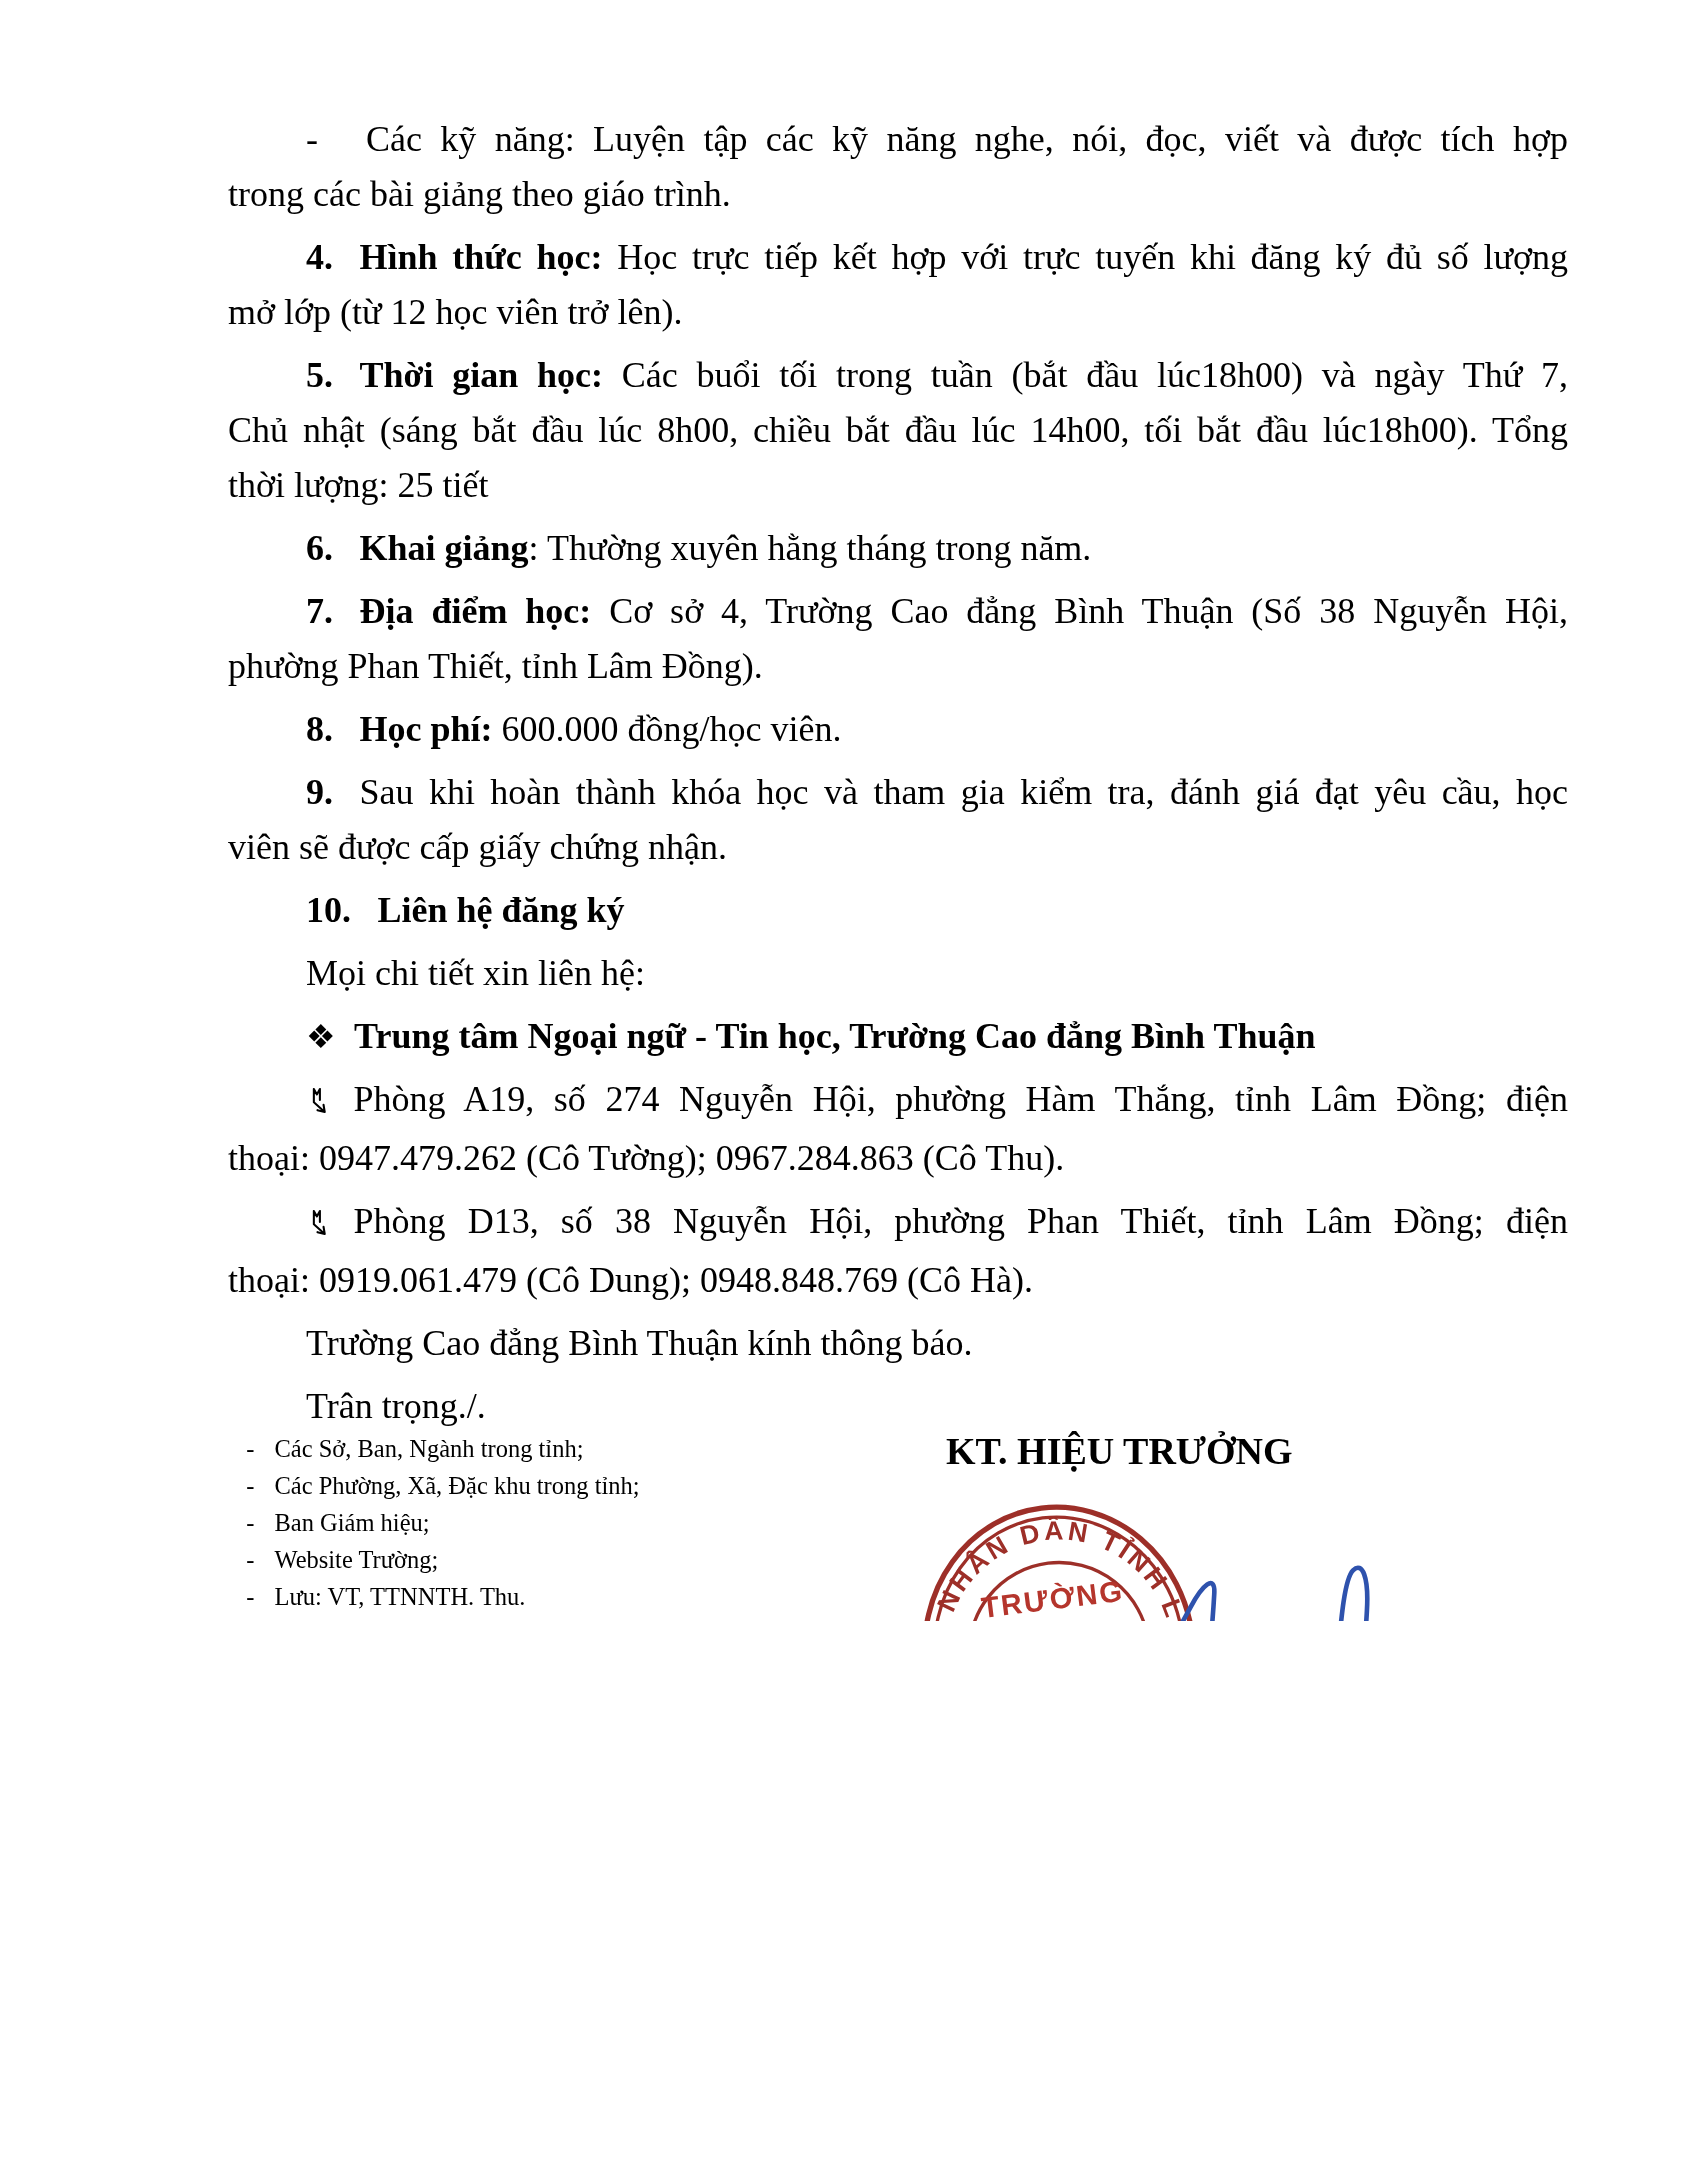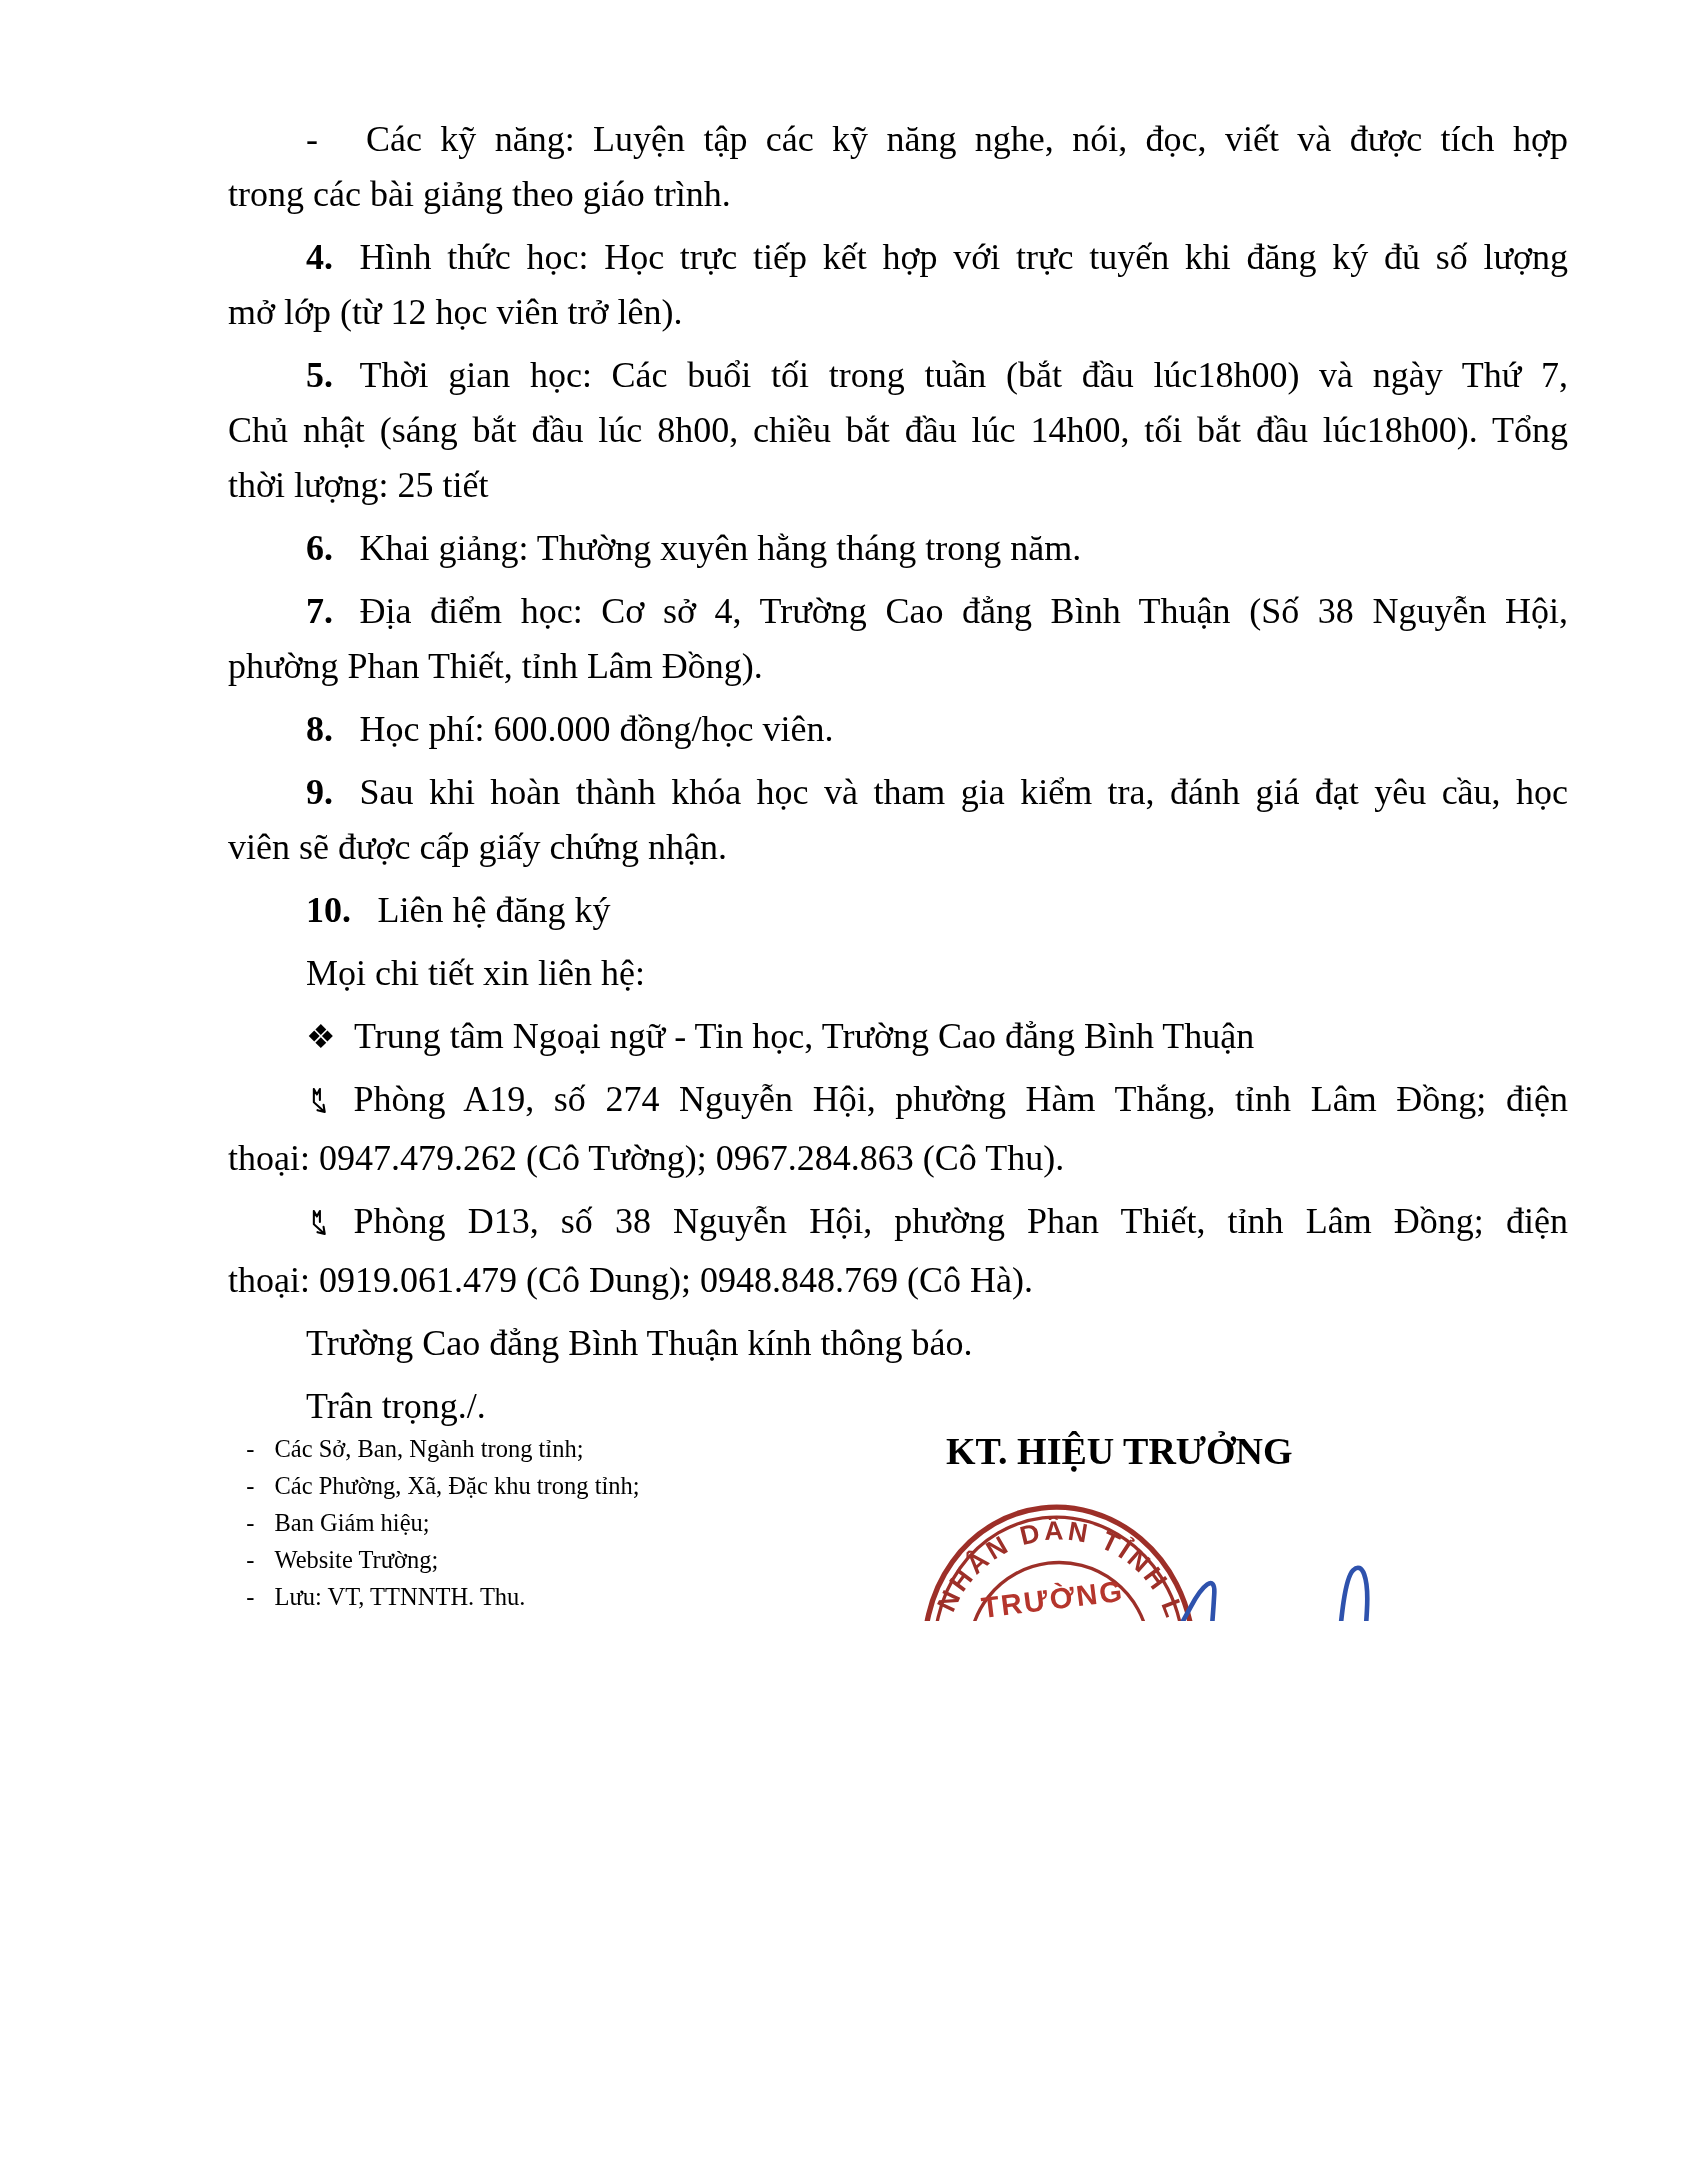--- a/index.html
+++ b/index.html
@@ -3,21 +3,21 @@
 <meta charset="utf-8">
 <style>
   html,body{margin:0;padding:0;background:#ffffff;}
   .page{position:relative;width:1687px;height:1621px;background:#ffffff;overflow:hidden;
         font-family:"Liberation Serif","DejaVu Serif",serif;color:#000;}
   .doc-body{position:absolute;left:228px;top:112px;width:1340px;font-size:36px;line-height:55px;}
   .para{margin-bottom:8px;}
   .line{text-align:left;}
   .line.justify{text-align:justify;text-align-last:justify;}
   .line.indent{padding-left:78px;}
-  .b{font-weight:normal;}
+  .b{font-weight:bold;}
   .num{font-weight:bold;margin-right:26.5px;}
   .dash{margin-right:48px;}
   .icon-diamond{font-family:"DejaVu Sans",sans-serif;margin-right:18.5px;font-size:33px;}
   .icon-pen{display:inline-block;margin-right:18.5px;vertical-align:-4px;}
   .recipients{position:absolute;left:237px;top:1430px;font-size:24.5px;line-height:37px;}
   .recipients .heading{font-size:27px;font-weight:bold;font-style:italic;margin-bottom:6.6px;}
   .recipient-item{display:flex;}
   .recipient-item .rdash{margin:0 20px 0 9.3px;}
   .sig-titles{position:absolute;left:946px;top:1424px;width:629px;text-align:left;
               font-weight:bold;font-size:38px;line-height:54px;}

